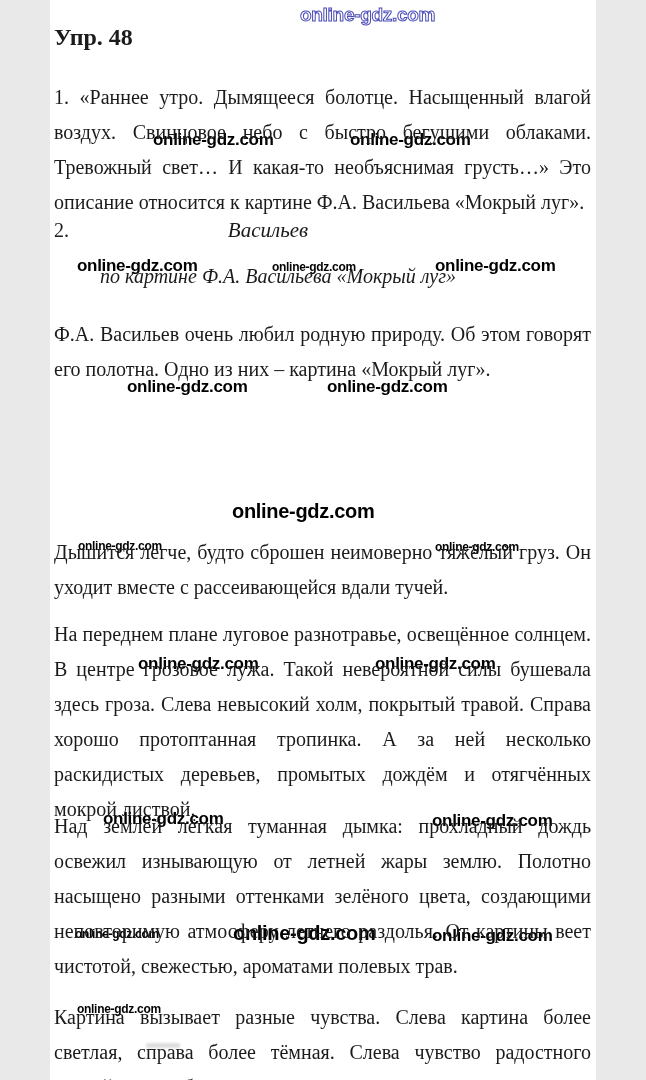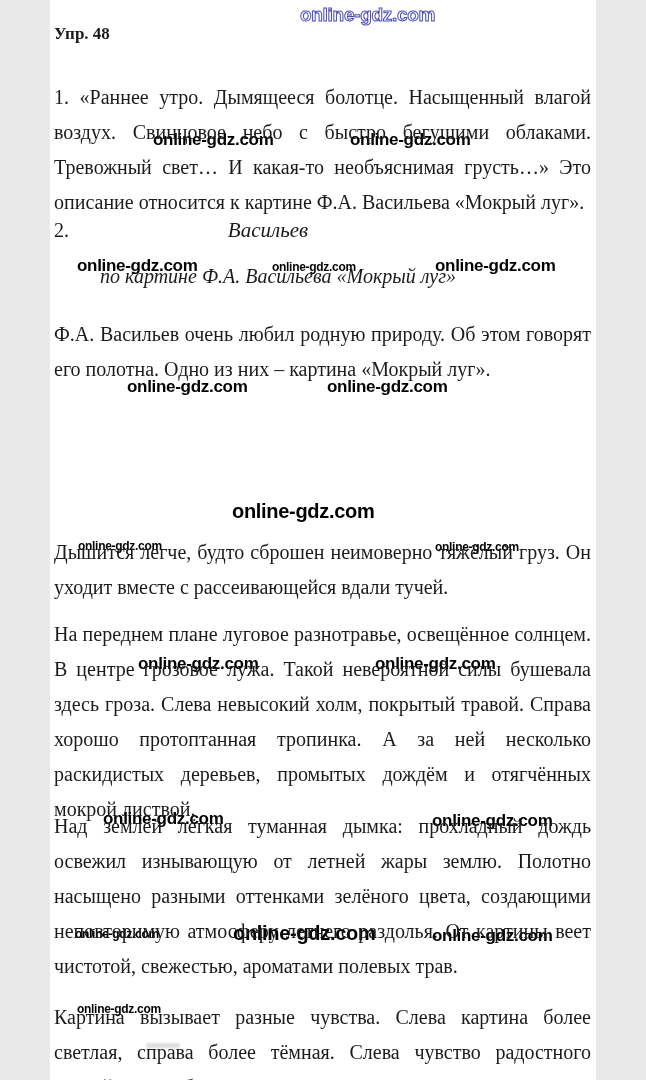--- a/index.html
+++ b/index.html
@@ -12,21 +12,21 @@
     color:#1b1b1b;
     overflow:hidden;
   }
   .para {
     position:absolute; left:4px; right:5px;
     font-size:20px; line-height:35px;
     text-align:justify;
   }
   .doc-title {
     position:absolute; left:4px; top:24px;
-    font-size:17px; font-weight:bold;
+    font-size:24px; font-weight:bold;
   }
   .item-num {
     position:absolute; left:4px; top:219px;
     font-size:20px;
   }
   .essay-title {
     position:absolute; top:218px; left:60px; right:170px;
     text-align:center; font-style:italic; font-size:21px;
   }
   .essay-subtitle {

